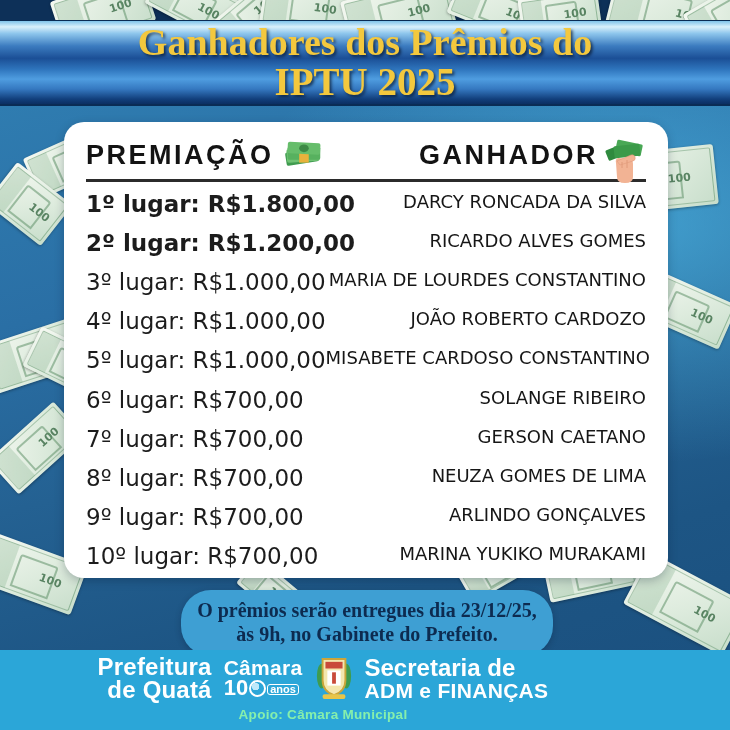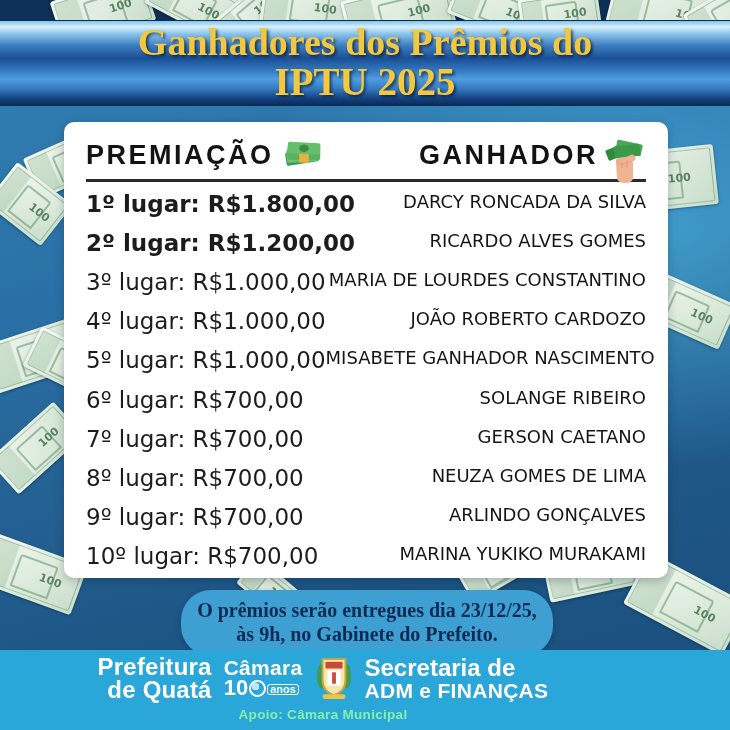--- a/index.html
+++ b/index.html
@@ -29,21 +29,21 @@
     background:linear-gradient(180deg,#7fc3ea 0%,#d9f0fb 7%,#8ec6ec 15%,#3c7cc0 30%,#1b4f96 45%,#2e74bc 58%,#4f9de0 70%,#3578c0 82%,#123f7c 94%,#0b2f62 100%);
     border-top:1px solid #0a2c55; border-bottom:2px solid #0a2c55;
     display:flex; flex-direction:column; align-items:center; justify-content:center; }
   .banner .t1, .banner .t2 { font-family:"Liberation Serif", serif; font-weight:bold; color:#f3c83e;
     text-shadow:2px 2px 3px rgba(5,15,35,.65); line-height:1.02; }
   .banner .t1 { font-size:38px;text-align:center; }
   .banner .t2 { font-size:39px; }
 
   
   .card { position:absolute; left:64px; top:122px; width:604px; height:456px; z-index:6;
-    background:#ffffff; border-radius:10px; padding:12px 22px 10px 22px;
+    background:#ffffff; border-radius:20px; padding:12px 22px 10px 22px;
     box-shadow:0 3px 10px rgba(0,20,40,.25); }
   .card-header { display:flex; justify-content:space-between; align-items:center; height:42px; }
   .hdr { display:flex; align-items:center; gap:6px; }
   .hdr-label { font-size:27px; font-weight:bold; letter-spacing:2.5px; color:#131313; }
   .hdr svg { display:block; }
   .hand-ic { margin-bottom:-16px; }
   .divider { border:none; border-top:3px solid #2b2b2b; margin:3px 0 2px 0; }
   .rows { height:392px; display:flex; flex-direction:column; justify-content:space-around; }
   .row { display:flex; justify-content:space-between; align-items:flex-start; }
   .prize { font-family:"DejaVu Sans",sans-serif; font-size:23px; color:#1c1c1c; white-space:nowrap; }
@@ -193,21 +193,21 @@
     <div class="row">
         <span class="prize">3º lugar: R$1.000,00</span>
         <span class="winner">MARIA DE LOURDES CONSTANTINO</span>
       </div>
     <div class="row">
         <span class="prize">4º lugar: R$1.000,00</span>
         <span class="winner">JOÃO ROBERTO CARDOZO</span>
       </div>
     <div class="row">
         <span class="prize">5º lugar: R$1.000,00</span>
-        <span class="winner">MISABETE GANHADOR NASCIMENTO</span>
+        <span class="winner">MISABETE CARDOSO CONSTANTINO</span>
       </div>
     <div class="row">
         <span class="prize">6º lugar: R$700,00</span>
         <span class="winner">SOLANGE RIBEIRO</span>
       </div>
     <div class="row">
         <span class="prize">7º lugar: R$700,00</span>
         <span class="winner">GERSON CAETANO</span>
       </div>
     <div class="row">

